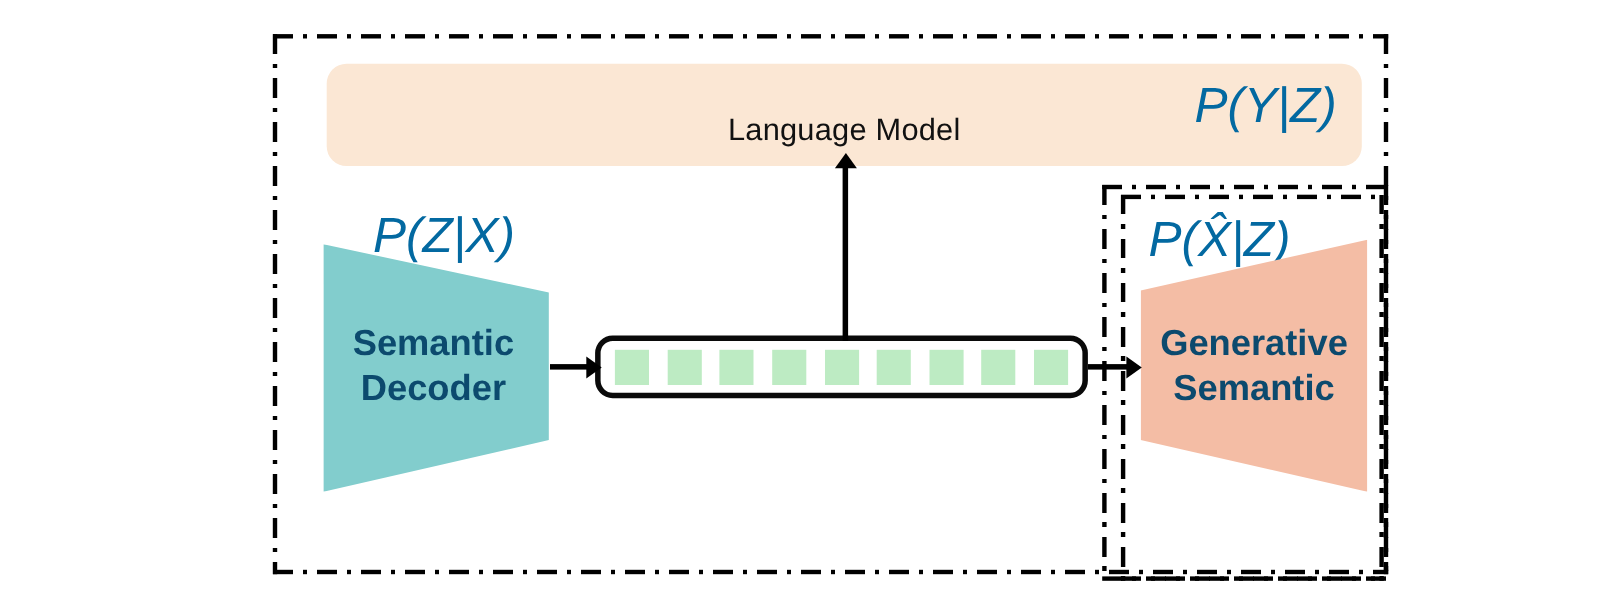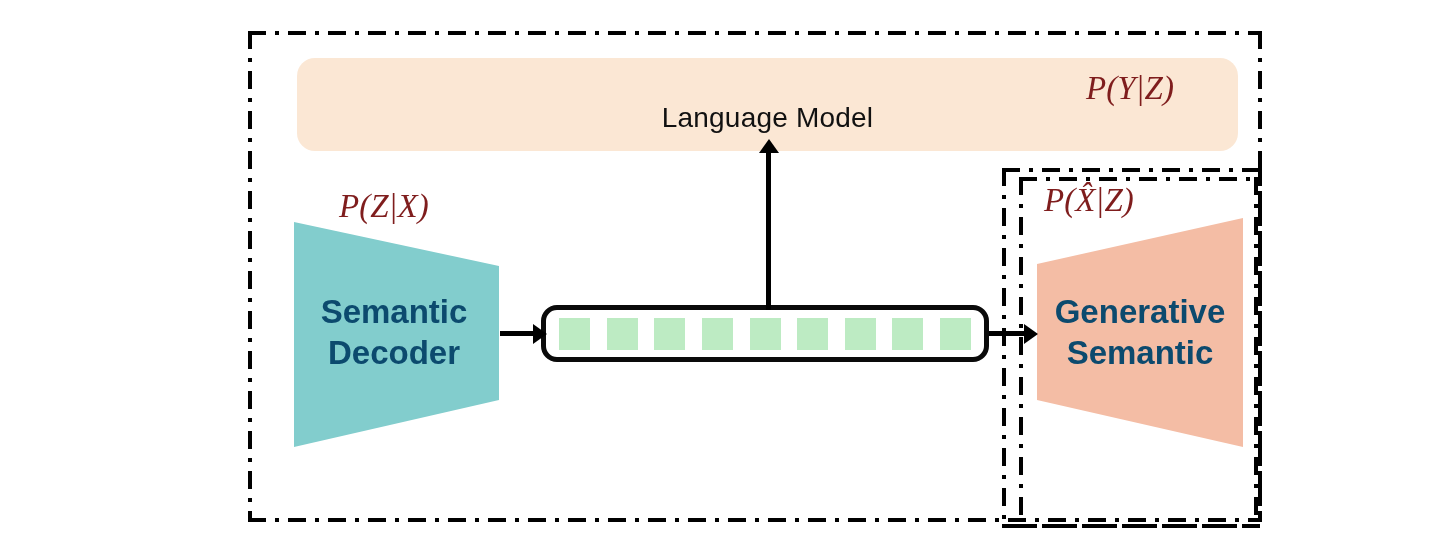--- a/index.html
+++ b/index.html
@@ -28,25 +28,25 @@
   #stage2-inner{left:1019px;top:177px;width:239px;height:351px;}
 
   
   #lm-box{position:absolute;left:297px;top:58px;width:941px;height:93px;
       background:#FBE7D4;border-radius:18px;}
   #lm-label{position:absolute;left:297px;top:58px;width:941px;height:119px;
       display:flex;align-items:center;justify-content:center;
       font-size:28px;color:#111;letter-spacing:.2px;}
 
   
-  .math{position:absolute;font-family:Liberation Serif, serif;font-style:italic;
-        font-size:33px;color:#7f1d1d;white-space:nowrap;}
+  .math{position:absolute;font-family:Liberation Sans, sans-serif;font-style:italic;
+        font-size:45px;color:#0369a1;white-space:nowrap;}
   #p-yz{left:1086px;top:70px;}
   #p-zx{left:339px;top:188px;}
-  #p-xz{left:1044px;top:182px;}
+  #p-xz{left:1044px;top:192px;}
 
   
   .trap{position:absolute;}
   #encoder{left:294px;top:222px;width:205px;height:225px;}
   #decoder{left:1037px;top:218px;width:206px;height:229px;}
   .trap-label{position:absolute;display:flex;flex-direction:column;
         align-items:center;justify-content:center;color:#0c4a6e;
         font-weight:bold;font-size:33px;line-height:1.22;text-align:center;}
   #encoder-label{left:294px;top:280px;width:200px;height:105px;}
   #decoder-label{left:1040px;top:280px;width:200px;height:105px;}

